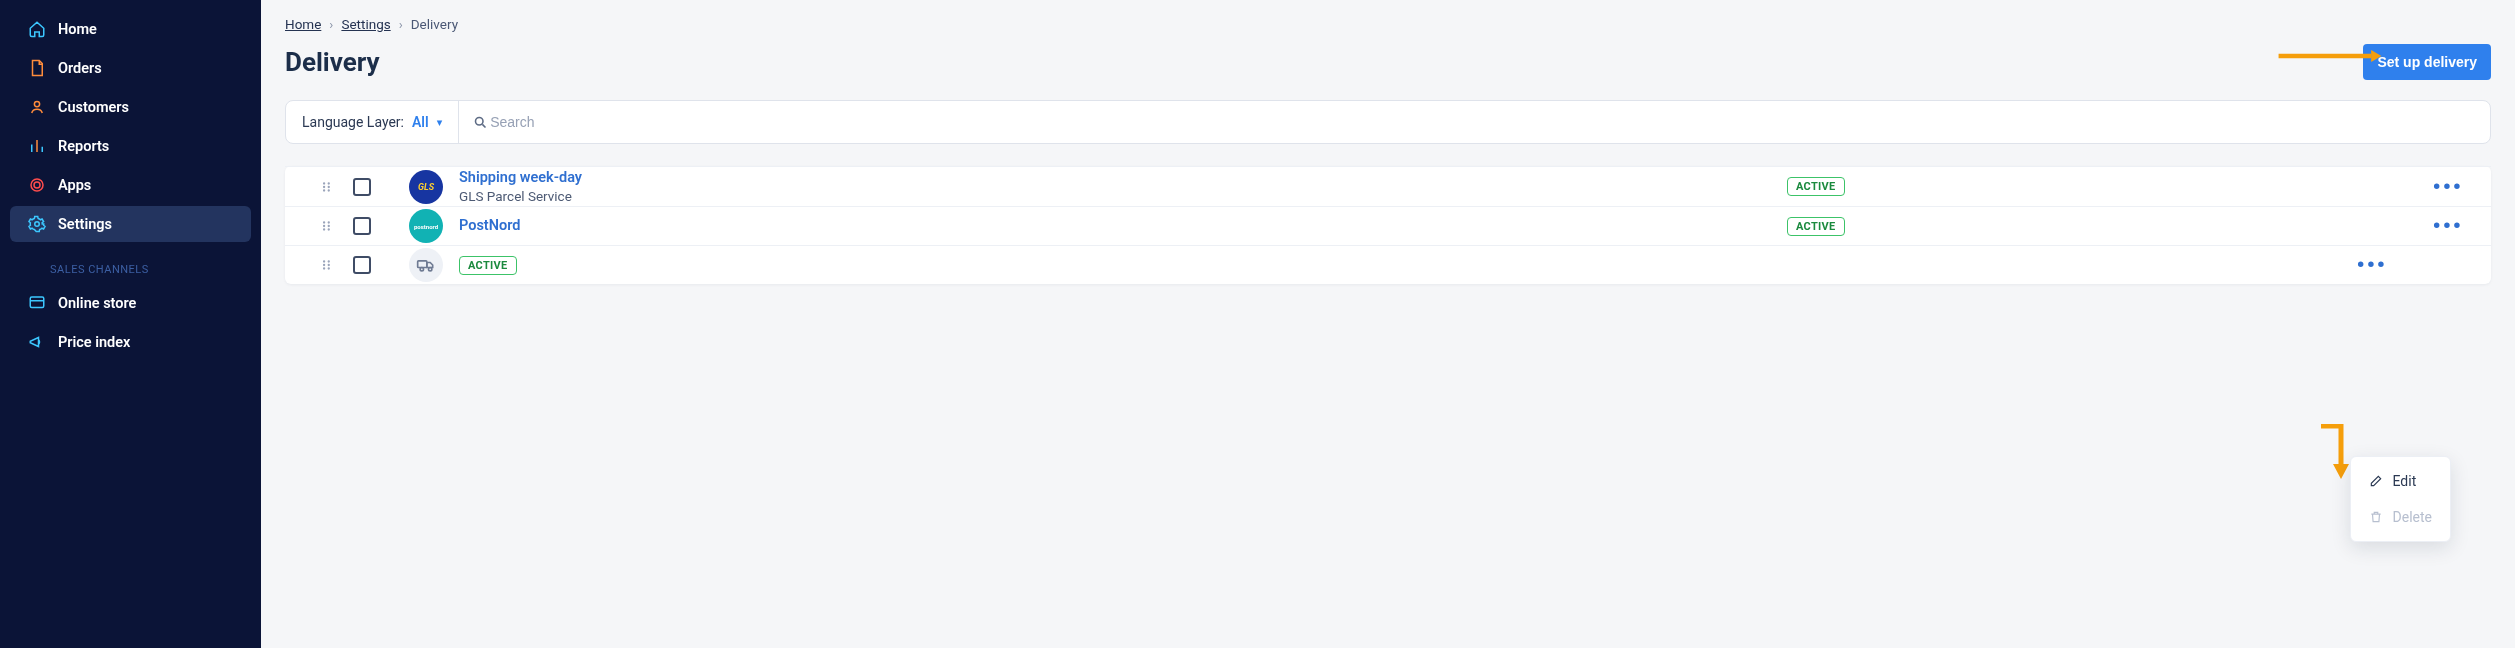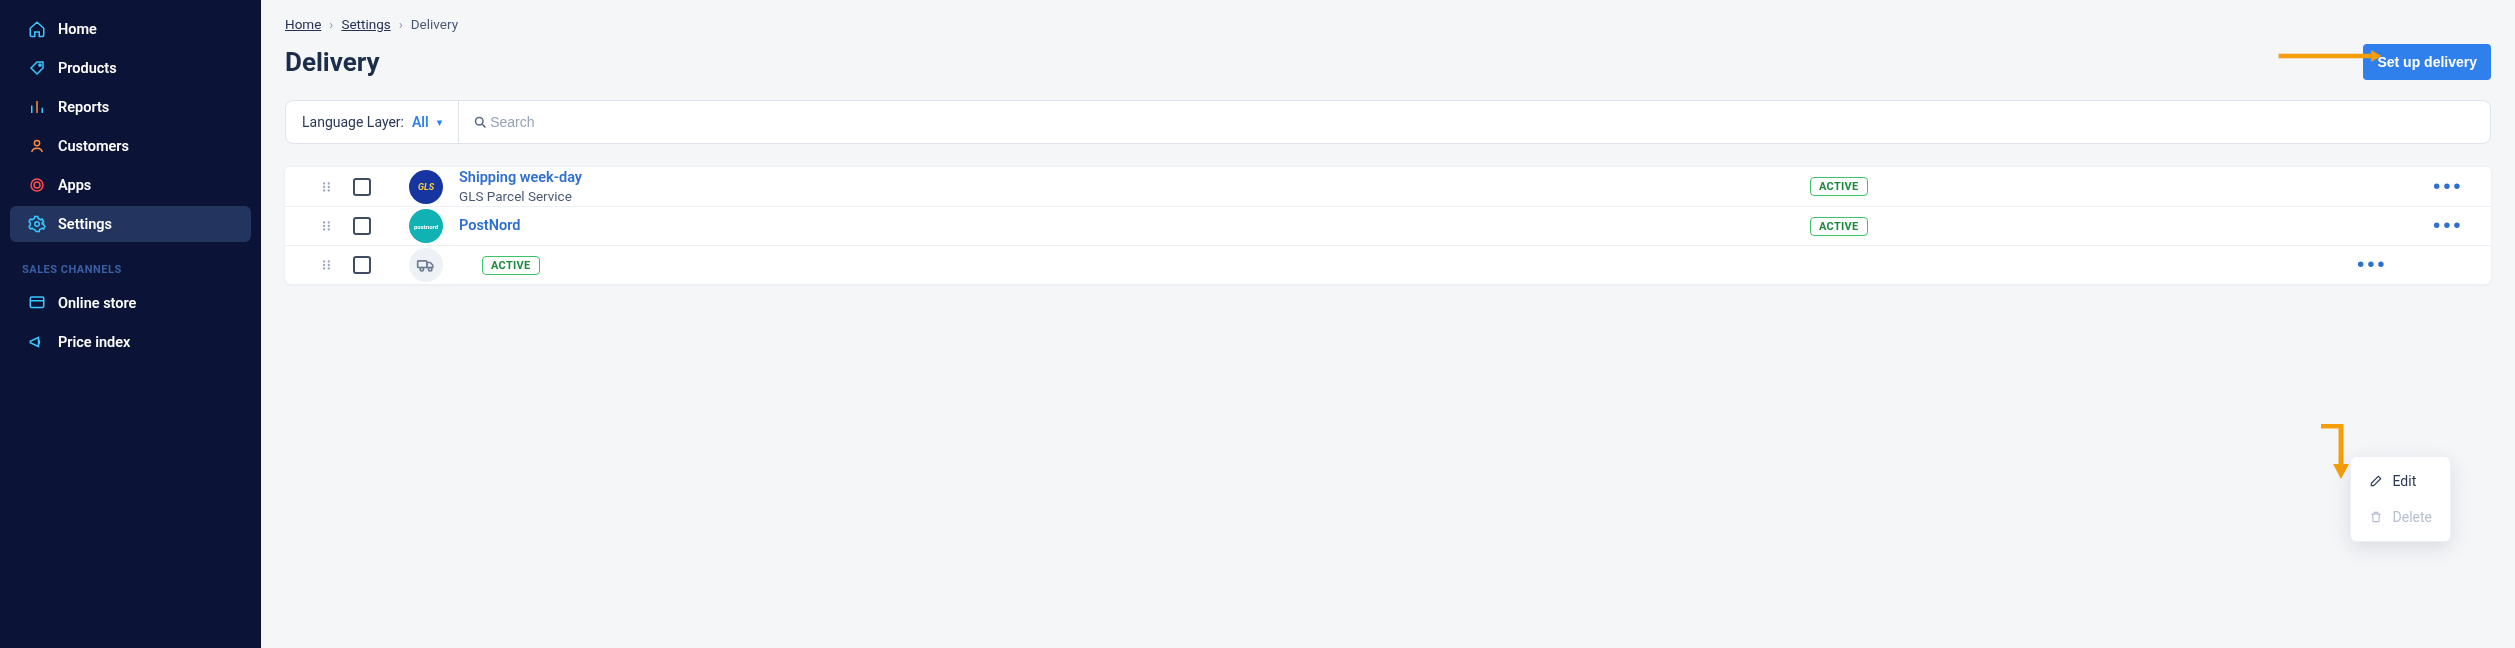--- a/index.html
+++ b/index.html
@@ -37,23 +37,24 @@
   .sidebar-item .icon {
     width: 18px;
     height: 18px;
     display: inline-flex;
     align-items: center;
     justify-content: center;
   }
   .sidebar-section-label {
     color: #3c5fa3;
     font-size: 11px;
-    font-weight: 700;
+    font-weight: 400;
     letter-spacing: .5px;
     padding: 18px 22px 6px;
+    margin-left: 28px;
   }
 
   
   .main { flex: 1; padding: 10px 24px 24px 24px; position: relative; }
   .breadcrumb {
     display: flex;
     align-items: center;
     gap: 8px;
     font-size: 13.5px;
     color: #4b5875;
@@ -179,21 +180,20 @@
   .name-cell .sub { color: #4d5a74; font-size: 13.5px; }
   .status-badge {
     display: inline-block;
     border: 1px solid #3cc368;
     color: #1b8a3e;
     font-size: 11px;
     font-weight: 700;
     letter-spacing: .3px;
     border-radius: 4px;
     padding: 2px 8px;
-    margin-left: 23px;
   }
   .row-actions { display: flex; justify-content: flex-end; }
   .more-btn { cursor: pointer; color: #2f6fd0; font-size: 22px; font-weight: 900; line-height: 10px; letter-spacing: 2px; padding: 6px; }
 
   
   .dropdown {
     position: absolute;
     right: 40px;
     top: 290px;
     background: #fff;
@@ -235,45 +235,45 @@
     <div class="sidebar-item">
       <span class="icon">
         <svg width="18" height="18" viewBox="0 0 24 24" fill="none" stroke="#3cc7ff" stroke-width="2">
             <path d="M3 11 12 3l9 8v9a2 2 0 0 1-2 2h-4v-6H9v6H5a2 2 0 0 1-2-2z"></path>
           </svg>
       </span>
       <span>Home</span>
     </div>
     <div class="sidebar-item">
       <span class="icon">
-        <svg width="18" height="18" viewBox="0 0 24 24" fill="none" stroke="#3cc7ff" stroke-width="2">
-            <path d="M20 12 12 20 4 12l8-8h8z"></path>
-            <circle cx="16" cy="8" r="1.5"></circle>
-          </svg>
-      </span>
-      <span>Products</span>
+        <svg width="18" height="18" viewBox="0 0 24 24" fill="none" stroke="#ff8c3c" stroke-width="2">
+            <path d="M6 2h9l4 4v16H6z"></path>
+            <path d="M15 2v5h5"></path>
+          </svg>
+      </span>
+      <span>Orders</span>
+    </div>
+    <div class="sidebar-item">
+      <span class="icon">
+        <svg width="18" height="18" viewBox="0 0 24 24" fill="none" stroke="#ff8c3c" stroke-width="2">
+            <circle cx="12" cy="8" r="3.5"></circle>
+            <path d="M5 20c1-4 5-5 7-5s6 1 7 5"></path>
+          </svg>
+      </span>
+      <span>Customers</span>
     </div>
     <div class="sidebar-item">
       <span class="icon">
         <svg width="18" height="18" viewBox="0 0 24 24" fill="none" stroke-width="2">
             <path stroke="#3cc7ff" d="M5 20V10"></path>
             <path stroke="#ff8c3c" d="M12 20V4"></path>
             <path stroke="#3cc7ff" d="M19 20v-7"></path>
           </svg>
       </span>
       <span>Reports</span>
-    </div>
-    <div class="sidebar-item">
-      <span class="icon">
-        <svg width="18" height="18" viewBox="0 0 24 24" fill="none" stroke="#ff8c3c" stroke-width="2">
-            <circle cx="12" cy="8" r="3.5"></circle>
-            <path d="M5 20c1-4 5-5 7-5s6 1 7 5"></path>
-          </svg>
-      </span>
-      <span>Customers</span>
     </div>
     <div class="sidebar-item">
       <span class="icon">
         <svg width="18" height="18" viewBox="0 0 24 24" fill="none" stroke="#ff4d4d" stroke-width="2">
             <circle cx="12" cy="12" r="8"></circle>
             <path d="M8 12a4 4 0 0 0 8 0 4 4 0 0 0-8 0z"></path>
           </svg>
       </span>
       <span>Apps</span>
     </div>

